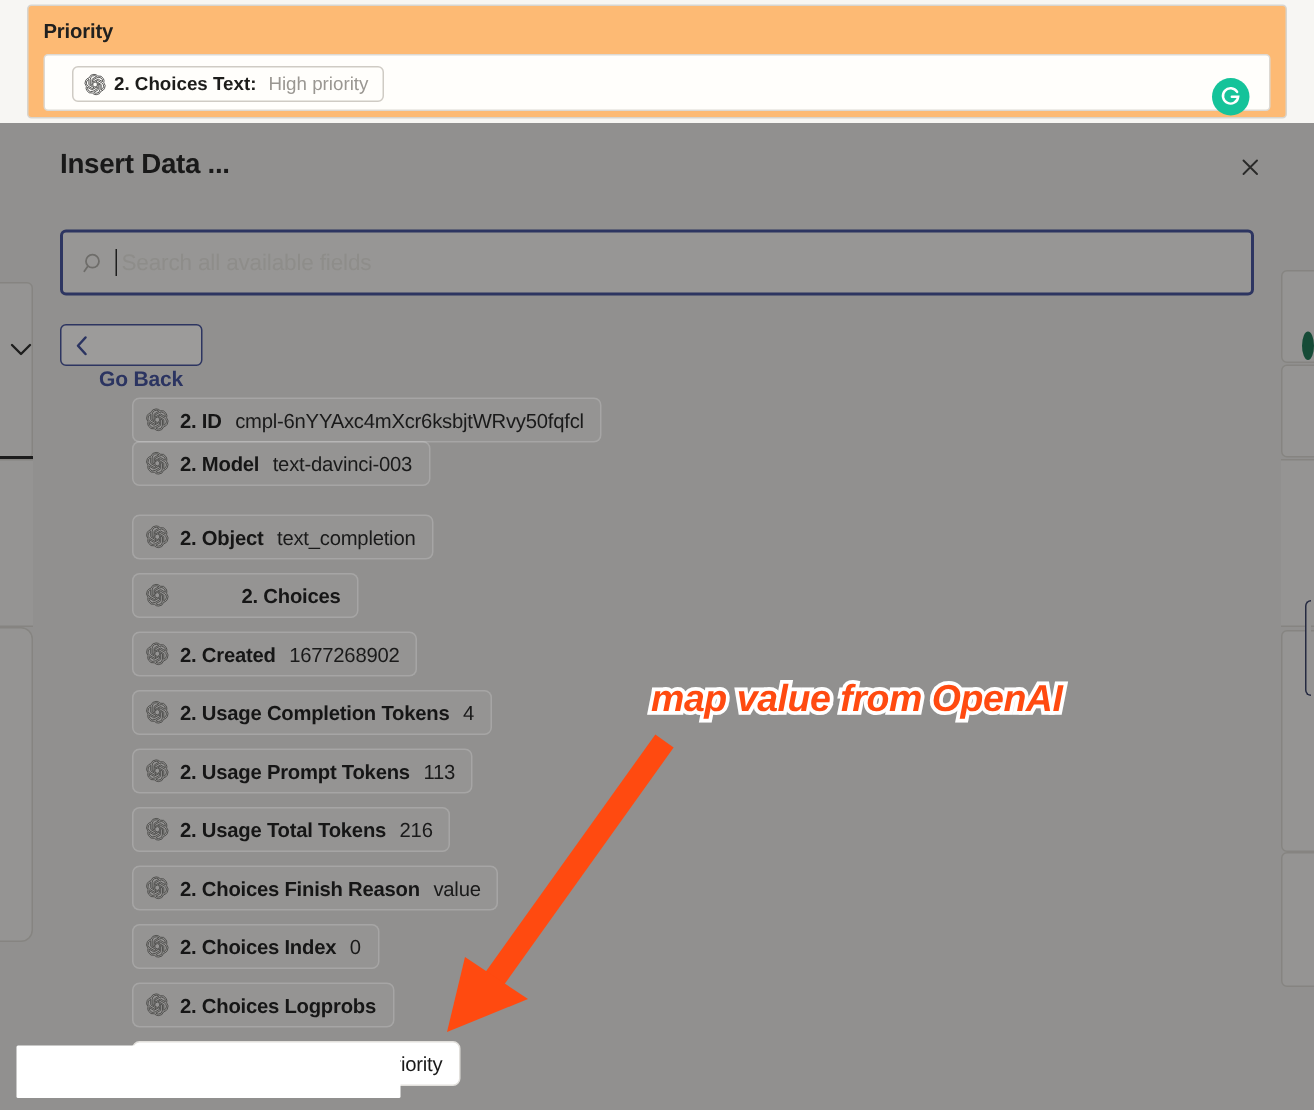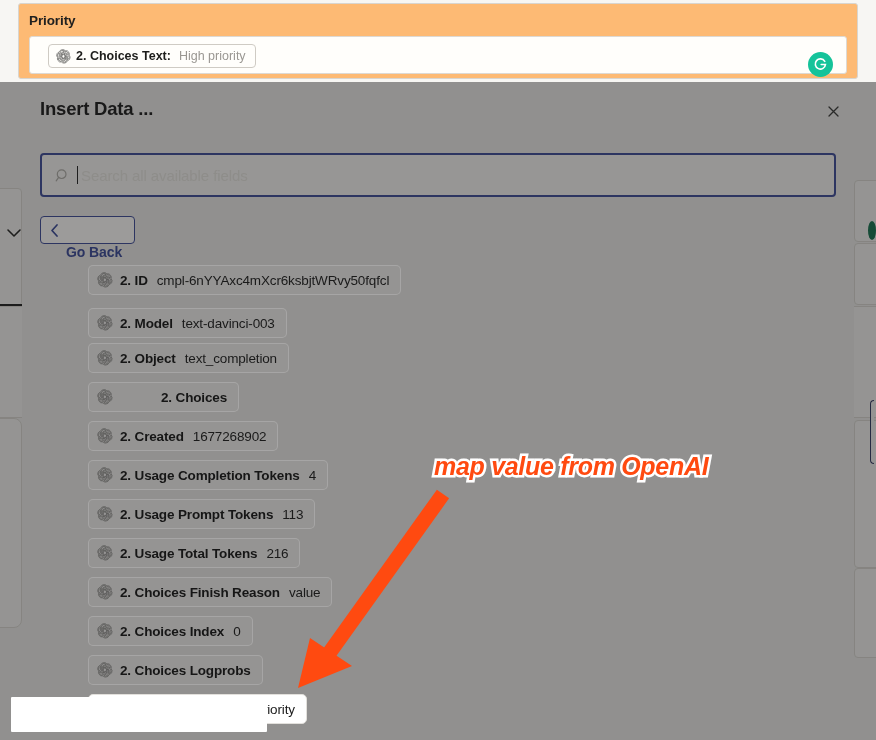--- a/index.html
+++ b/index.html
@@ -385,21 +385,21 @@
     </div>
 
     <div class="field-list">
         <div class="field-item" style="top: 0px;">
           <svg class="oai" viewBox="0 0 24 24">
   <path d="M21.1 9.8a5.4 5.4 0 0 0-.5-4.5 5.5 5.5 0 0 0-5.9-2.6A5.4 5.4 0 0 0 10.6.9a5.5 5.5 0 0 0-5.2 3.8A5.4 5.4 0 0 0 1.8 7.3a5.5 5.5 0 0 0 .7 6.4 5.4 5.4 0 0 0 .5 4.5 5.5 5.5 0 0 0 5.9 2.6 5.4 5.4 0 0 0 4.1 1.8 5.5 5.5 0 0 0 5.2-3.8 5.4 5.4 0 0 0 3.6-2.6 5.5 5.5 0 0 0-.7-6.4zM13 21.1a4.1 4.1 0 0 1-2.6-.9l.1-.1 4.3-2.5a.7.7 0 0 0 .4-.6v-6.1l1.8 1.1v5.1a4.1 4.1 0 0 1-4 4zM4.2 17.4a4.1 4.1 0 0 1-.5-2.8l.1.1 4.3 2.5a.7.7 0 0 0 .7 0l5.3-3v2.1L9.7 18.9a4.1 4.1 0 0 1-5.5-1.5zM3.1 8.1a4.1 4.1 0 0 1 2.1-1.8v5.2a.7.7 0 0 0 .3.6l5.2 3-1.8 1-4.4-2.5a4.1 4.1 0 0 1-1.5-5.5zM18 11.5l-5.3-3.1 1.8-1 4.4 2.5a4.1 4.1 0 0 1-.6 7.4v-5.2a.7.7 0 0 0-.3-.6zM19.8 8.8l-.1-.1-4.3-2.5a.7.7 0 0 0-.7 0l-5.3 3V7.1L13.7 4.6a4.1 4.1 0 0 1 6.1 4.2zM8.5 12.5l-1.8-1V6.4a4.1 4.1 0 0 1 6.7-3.2l-.1.1L9 5.8a.7.7 0 0 0-.4.6zM9.4 10.4 11.8 9l2.4 1.4v2.7l-2.4 1.4-2.4-1.4z" fill="none" stroke="#3d3d3b" stroke-width="0.9"></path>
 </svg>
           <span class="field-key">2. ID</span>
           <span class="field-val">cmpl-6nYYAxc4mXcr6ksbjtWRvy50fqfcl</span>
         </div>
-        <div class="field-item" style="top: 43px; text-align: right;">
+        <div class="field-item" style="top: 29px; text-align: right;">
           <svg class="oai" viewBox="0 0 24 24">
   <path d="M21.1 9.8a5.4 5.4 0 0 0-.5-4.5 5.5 5.5 0 0 0-5.9-2.6A5.4 5.4 0 0 0 10.6.9a5.5 5.5 0 0 0-5.2 3.8A5.4 5.4 0 0 0 1.8 7.3a5.5 5.5 0 0 0 .7 6.4 5.4 5.4 0 0 0 .5 4.5 5.5 5.5 0 0 0 5.9 2.6 5.4 5.4 0 0 0 4.1 1.8 5.5 5.5 0 0 0 5.2-3.8 5.4 5.4 0 0 0 3.6-2.6 5.5 5.5 0 0 0-.7-6.4zM13 21.1a4.1 4.1 0 0 1-2.6-.9l.1-.1 4.3-2.5a.7.7 0 0 0 .4-.6v-6.1l1.8 1.1v5.1a4.1 4.1 0 0 1-4 4zM4.2 17.4a4.1 4.1 0 0 1-.5-2.8l.1.1 4.3 2.5a.7.7 0 0 0 .7 0l5.3-3v2.1L9.7 18.9a4.1 4.1 0 0 1-5.5-1.5zM3.1 8.1a4.1 4.1 0 0 1 2.1-1.8v5.2a.7.7 0 0 0 .3.6l5.2 3-1.8 1-4.4-2.5a4.1 4.1 0 0 1-1.5-5.5zM18 11.5l-5.3-3.1 1.8-1 4.4 2.5a4.1 4.1 0 0 1-.6 7.4v-5.2a.7.7 0 0 0-.3-.6zM19.8 8.8l-.1-.1-4.3-2.5a.7.7 0 0 0-.7 0l-5.3 3V7.1L13.7 4.6a4.1 4.1 0 0 1 6.1 4.2zM8.5 12.5l-1.8-1V6.4a4.1 4.1 0 0 1 6.7-3.2l-.1.1L9 5.8a.7.7 0 0 0-.4.6zM9.4 10.4 11.8 9l2.4 1.4v2.7l-2.4 1.4-2.4-1.4z" fill="none" stroke="#3d3d3b" stroke-width="0.9"></path>
 </svg>
           <span class="field-key">2. Model</span>
           <span class="field-val">text-davinci-003</span>
         </div>
         <div class="field-item" style="top: 78px;">
           <svg class="oai" viewBox="0 0 24 24">
   <path d="M21.1 9.8a5.4 5.4 0 0 0-.5-4.5 5.5 5.5 0 0 0-5.9-2.6A5.4 5.4 0 0 0 10.6.9a5.5 5.5 0 0 0-5.2 3.8A5.4 5.4 0 0 0 1.8 7.3a5.5 5.5 0 0 0 .7 6.4 5.4 5.4 0 0 0 .5 4.5 5.5 5.5 0 0 0 5.9 2.6 5.4 5.4 0 0 0 4.1 1.8 5.5 5.5 0 0 0 5.2-3.8 5.4 5.4 0 0 0 3.6-2.6 5.5 5.5 0 0 0-.7-6.4zM13 21.1a4.1 4.1 0 0 1-2.6-.9l.1-.1 4.3-2.5a.7.7 0 0 0 .4-.6v-6.1l1.8 1.1v5.1a4.1 4.1 0 0 1-4 4zM4.2 17.4a4.1 4.1 0 0 1-.5-2.8l.1.1 4.3 2.5a.7.7 0 0 0 .7 0l5.3-3v2.1L9.7 18.9a4.1 4.1 0 0 1-5.5-1.5zM3.1 8.1a4.1 4.1 0 0 1 2.1-1.8v5.2a.7.7 0 0 0 .3.6l5.2 3-1.8 1-4.4-2.5a4.1 4.1 0 0 1-1.5-5.5zM18 11.5l-5.3-3.1 1.8-1 4.4 2.5a4.1 4.1 0 0 1-.6 7.4v-5.2a.7.7 0 0 0-.3-.6zM19.8 8.8l-.1-.1-4.3-2.5a.7.7 0 0 0-.7 0l-5.3 3V7.1L13.7 4.6a4.1 4.1 0 0 1 6.1 4.2zM8.5 12.5l-1.8-1V6.4a4.1 4.1 0 0 1 6.7-3.2l-.1.1L9 5.8a.7.7 0 0 0-.4.6zM9.4 10.4 11.8 9l2.4 1.4v2.7l-2.4 1.4-2.4-1.4z" fill="none" stroke="#3d3d3b" stroke-width="0.9"></path>
 </svg>

